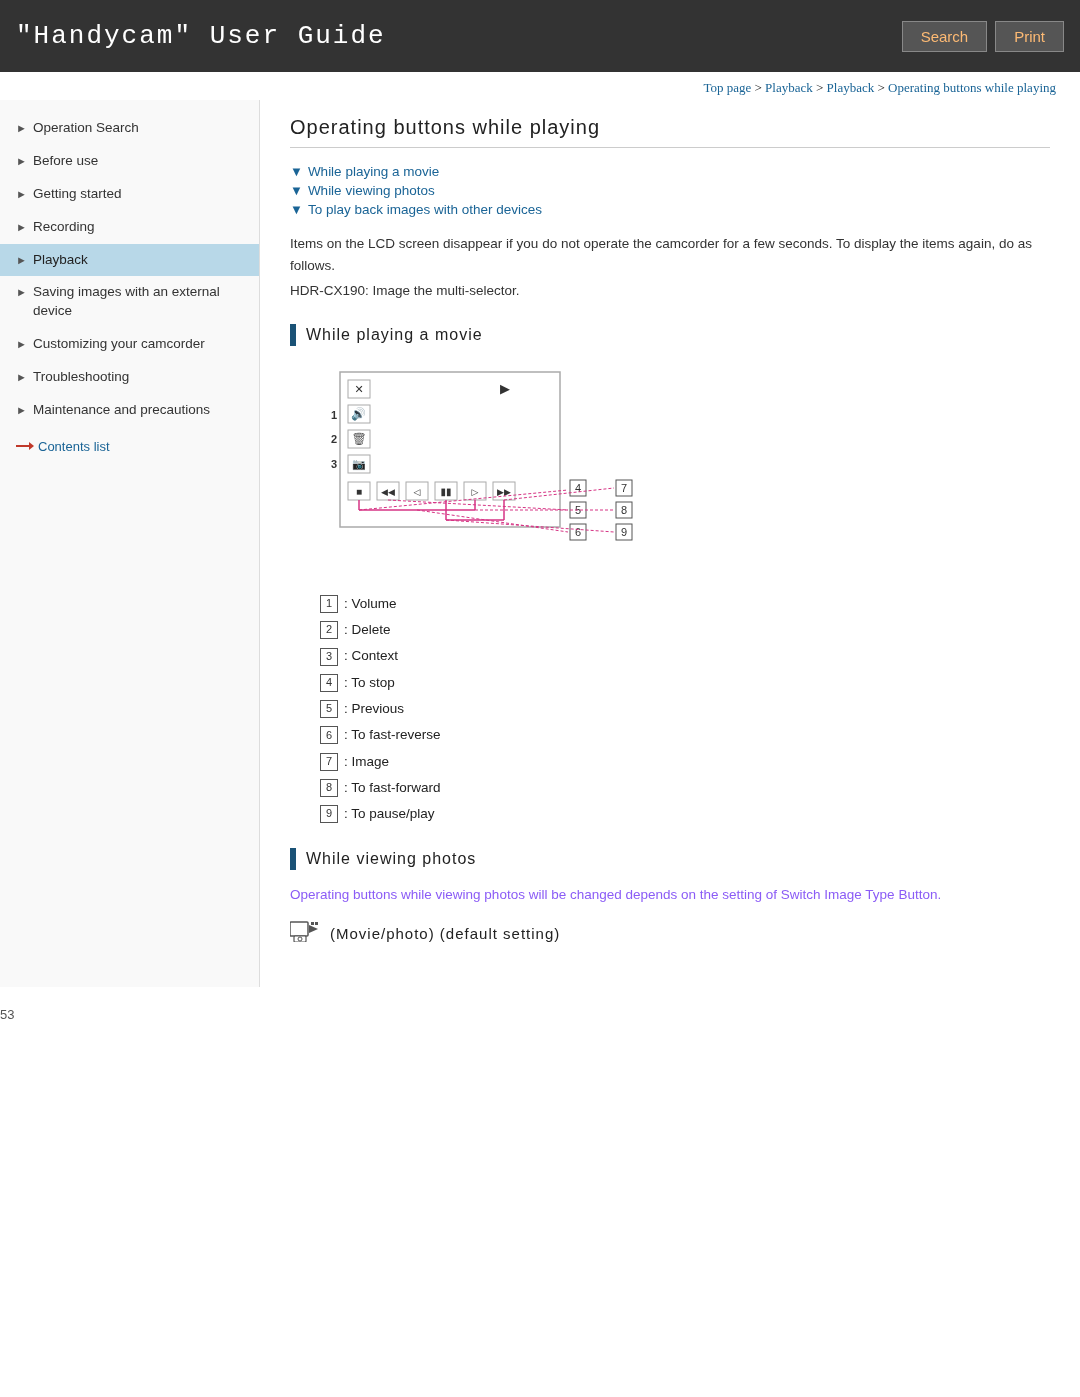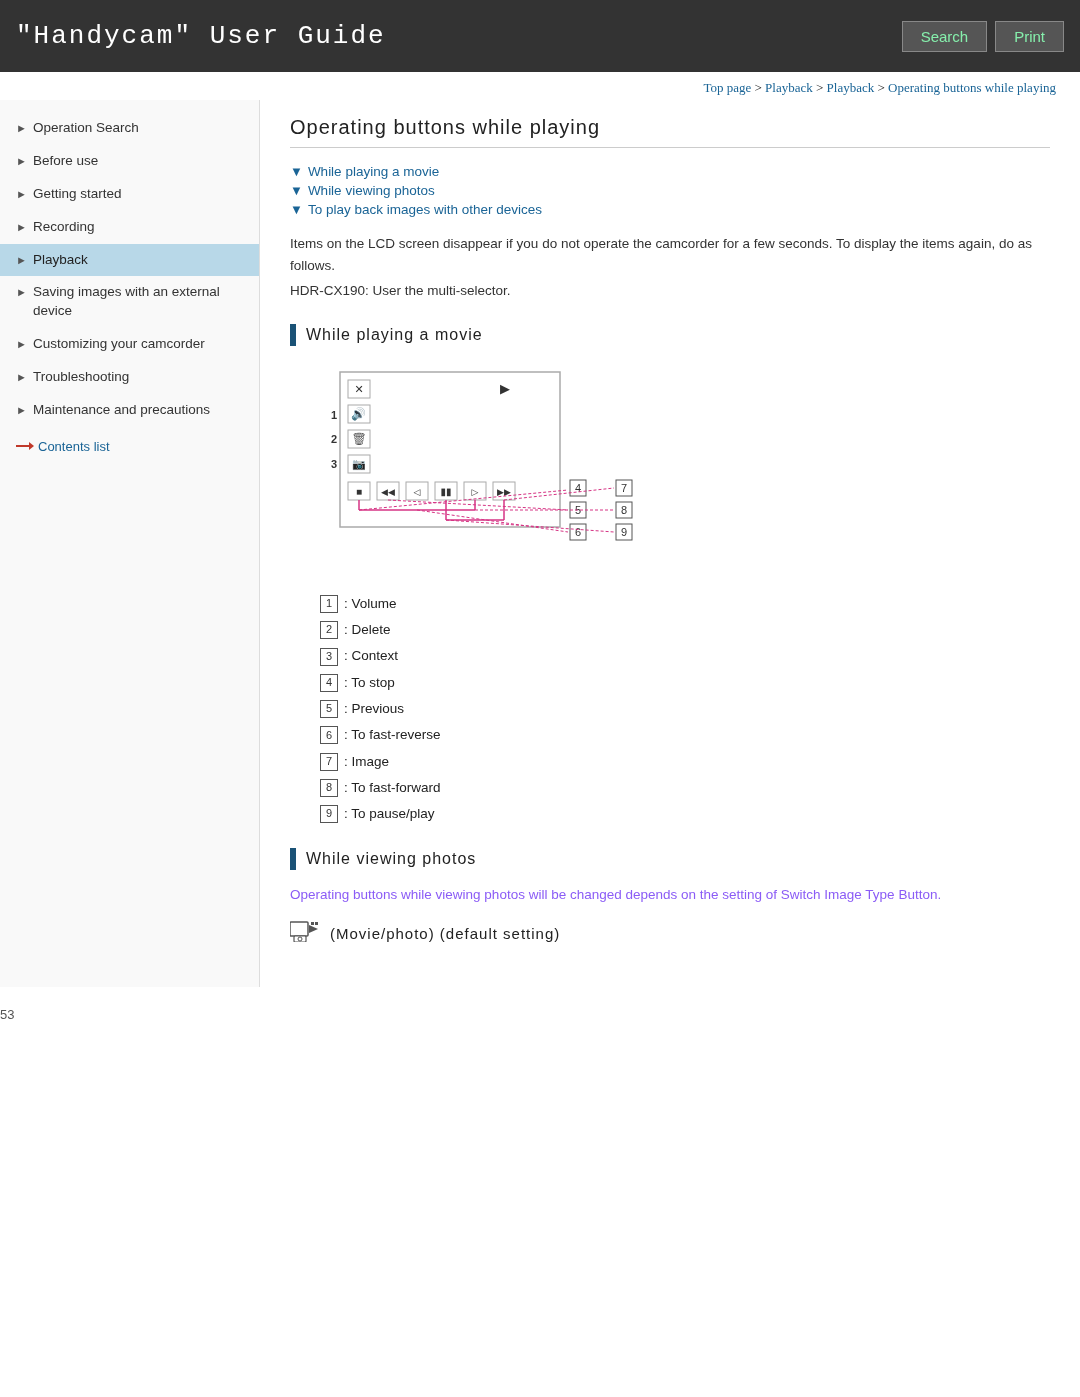--- a/index.html
+++ b/index.html
@@ -26,21 +26,21 @@
       font-size: 26px;
       font-family: 'Courier New', monospace;
       letter-spacing: 2px;
     }
     .header-buttons {
       display: flex;
       gap: 8px;
     }
     .header-btn {
       background: #555;
-      color: #86efac;
+      color: #fdba74;
       border: 1px solid #888;
       padding: 6px 18px;
       font-size: 15px;
       cursor: pointer;
     }
 
     
     .breadcrumb {
       text-align: right;
       padding: 8px 24px 4px 24px;
@@ -327,21 +327,21 @@
         <span class="toc-triangle">▼</span>
         <a class="toc-link" href="#">While viewing photos</a>
       </div>
       <div class="toc-item">
         <span class="toc-triangle">▼</span>
         <a class="toc-link" href="#">To play back images with other devices</a>
       </div>
     </div>
 
     <p class="body-text">Items on the LCD screen disappear if you do not operate the camcorder for a few seconds. To display the items again, do as follows.</p>
-    <p class="body-text">HDR-CX190: User the multi-selector.</p>
+    <p class="body-text">HDR-CX190: Image the multi-selector.</p>
 
     <div class="section-heading">
       <span class="section-bar"></span>
       <span>While playing a movie</span>
     </div>
 
     <div class="diagram-container">
       <svg class="diagram-svg" width="340" height="210" viewBox="0 0 340 210">
 
         <rect x="20" y="10" width="220" height="155" fill="#fff" stroke="#aaa" stroke-width="1.5"></rect>

